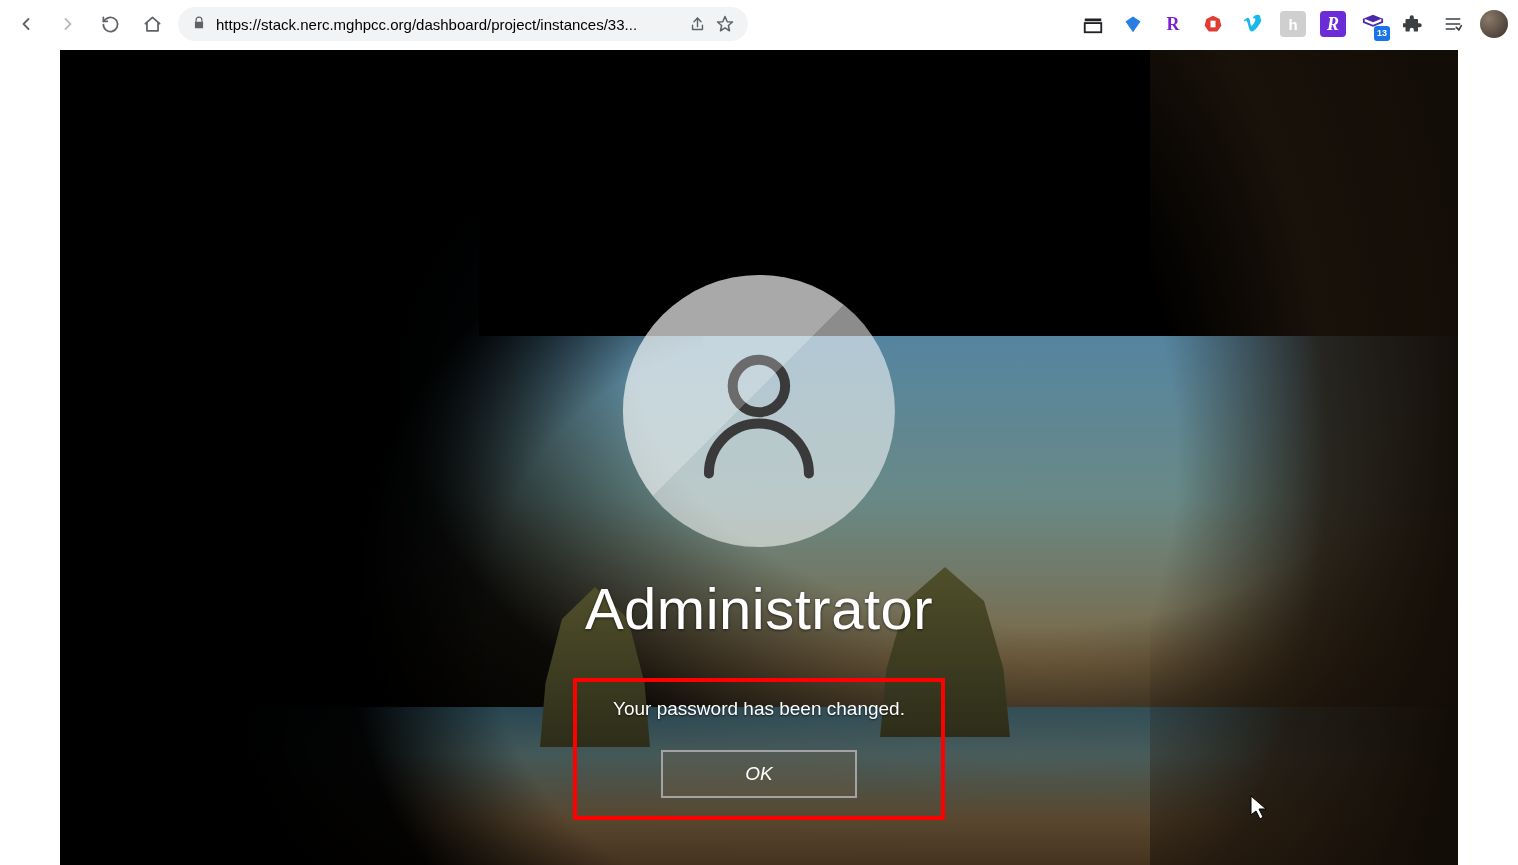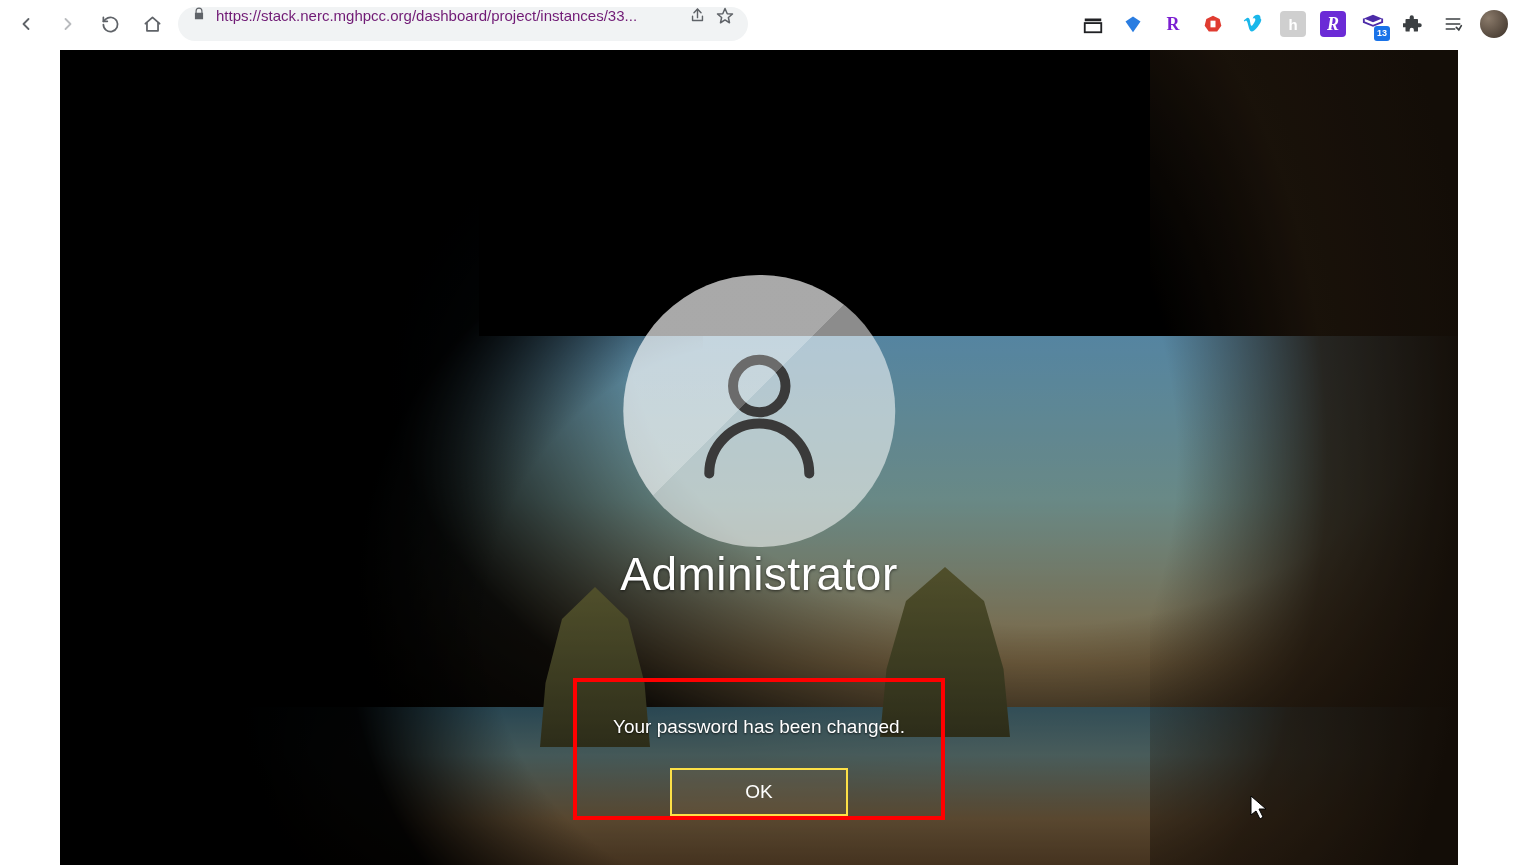--- a/index.html
+++ b/index.html
@@ -21,23 +21,24 @@
     color:#5f6368;
     cursor:pointer;
   }
   .nav-btn.disabled { color:#b9bbbe; }
   .omnibox {
     flex: 0 0 570px;
     height: 34px;
     background:#f1f3f4;
     border-radius: 17px;
     display:flex;
+    align-items:center;
     padding: 0 14px;
     gap:10px;
-    color:#701a75;
+    color:#000000;
     font-size:15px;
   }
   .omnibox .lock { color:#5f6368; }
   .omnibox .url-text { flex:1; white-space:nowrap; overflow:hidden; text-overflow:ellipsis; }
   .omnibox .share, .omnibox .star { color:#5f6368; display:flex; }
   .ext-row { display:flex; align-items:center; gap:14px; margin-left:auto; }
   .ext-icon {
     width:26px; height:26px;
     display:flex; align-items:center; justify-content:center;
     font-size:18px; font-weight:bold;
@@ -122,49 +123,51 @@
     position:relative;
     overflow:hidden;
   }
   .user-avatar::before{
     content:"";
     position:absolute; inset:0;
     background: linear-gradient(135deg, rgba(255,255,255,0.25) 0 46%, rgba(255,255,255,0) 46%);
   }
   .user-avatar svg { width:150px; height:150px; stroke:#3a3a3a; }
   .username {
-    font-size:46px;
+    margin-top:28px;
+    font-size:58px;
     font-weight:300;
     letter-spacing:0.5px;
     text-shadow: 0 1px 3px rgba(0,0,0,0.6);
   }
 
   
   .highlight-box {
     position:absolute;
     left:50%; transform:translateX(-50%);
     top:628px;
     width:372px; height:142px;
     border:4px solid #ff0000;
-    display:flex; flex-direction:column; align-items:center; justify-content:flex-end;
+    display:flex; flex-direction:column; align-items:center; justify-content:flex-start;
     padding-top:16px;
   }
   .msg-text {
     color:#fff; font-size:19px; font-weight:400;
     text-shadow:0 1px 2px rgba(0,0,0,0.7);
   }
   .ok-btn {
     margin-top:30px;
-    width:178px; height:48px;
-    border:2px solid #fde047;
+    width:196px; height:48px;
+    border:2px solid #a3a3a3;
     background: rgba(120,100,70,0.25);
     color:#fff;
     font-size:19px;
     display:flex; align-items:center; justify-content:center;
     cursor:pointer;
+    font-style:italic;
   }
 
   .cursor {
     position:absolute;
     left:1190px; top:745px;
     width:20px; height:26px;
     pointer-events:none;
   }
 </style>
 </head>

